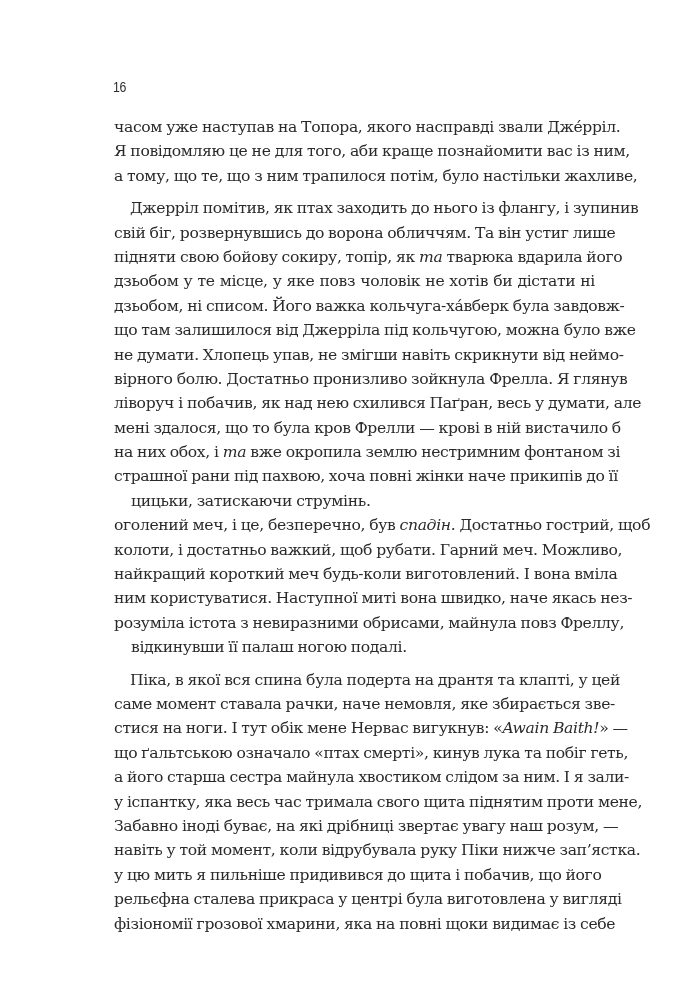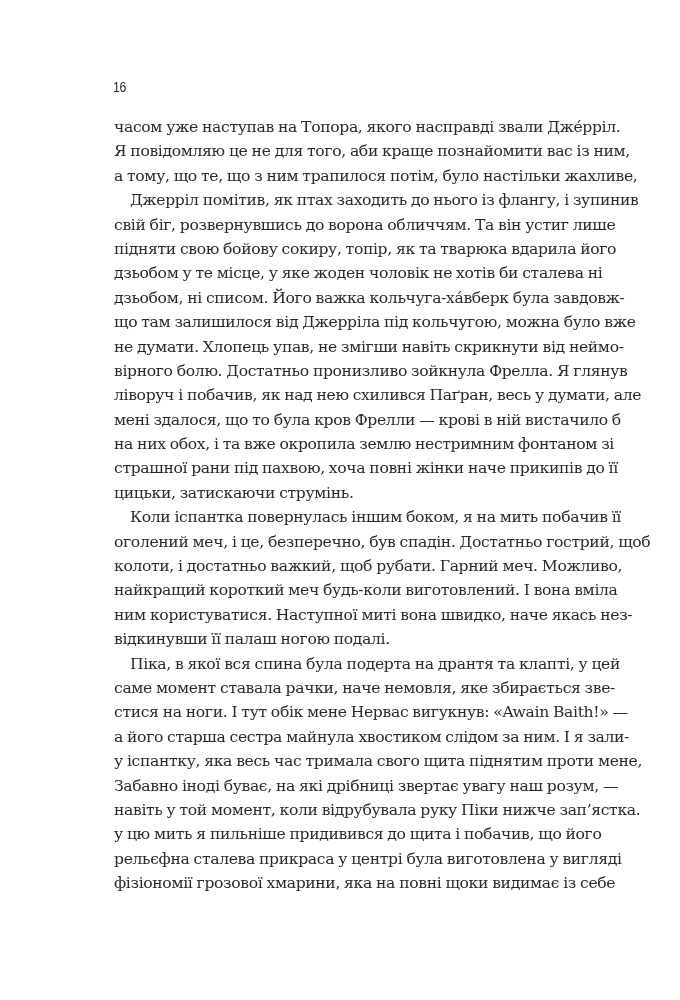--- a/index.html
+++ b/index.html
@@ -47,58 +47,62 @@
       height: 24.4px;
       white-space: nowrap;
       text-align: justify;
       text-align-last: justify;
       overflow: visible;
       letter-spacing: -0.35px;
       word-spacing: -0.5px;
     }
     .line.last {
       text-align-last: left;
+      margin-left: 17px;
     }
     .line.indent {
       padding-left: 16px;
+      margin-top: 8px;
     }
     .line .it {
+      font-style: italic;
     }
   </style>
 </head>
 <body>
 
 <div class="page">
   <div class="page-number">16</div>
   <div class="body-text" id="body-text">
       <div class="line"><span>часом уже наступав на Топора, якого насправді звали Дже́рріл.</span></div>
       <div class="line"><span>Я повідомляю це не для того, аби краще познайомити вас із ним,</span></div>
       <div class="line"><span>а тому, що те, що з ним трапилося потім, було настільки жахливе,</span></div>
       <div class="line indent"><span>Джерріл помітив, як птах заходить до нього із флангу, і зупинив</span></div>
       <div class="line"><span>свій біг, розвернувшись до ворона обличчям. Та він устиг лише</span></div>
       <div class="line"><span>підняти свою бойову сокиру, топір, як </span><span class="it">та</span><span> тварюка вдарила його</span></div>
-      <div class="line"><span>дзьобом у те місце, у яке жоден чоловік не хотів би сталева ні</span></div>
+      <div class="line"><span>дзьобом у те місце, у яке повз чоловік не хотів би дістати ні</span></div>
       <div class="line"><span>дзьобом, ні списом. Його важка кольчуга-ха́вберк була завдовж-</span></div>
       <div class="line"><span>що там залишилося від Джерріла під кольчугою, можна було вже</span></div>
       <div class="line"><span>не думати. Хлопець упав, не змігши навіть скрикнути від неймо-</span></div>
       <div class="line"><span>вірного болю. Достатньо пронизливо зойкнула Фрелла. Я глянув</span></div>
       <div class="line"><span>ліворуч і побачив, як над нею схилився Паґран, весь у думати, але</span></div>
       <div class="line"><span>мені здалося, що то була кров Фрелли — крові в ній вистачило б</span></div>
       <div class="line"><span>на них обох, і </span><span class="it">та</span><span> вже окропила землю нестримним фонтаном зі</span></div>
       <div class="line"><span>страшної рани під пахвою, хоча повні жінки наче прикипів до її</span></div>
       <div class="line last"><span>цицьки, затискаючи струмінь.</span></div>
-      <div class="line indent"><span>Коли іспантка повернулась іншим боком, я на мить побачив її</span></div>
       <div class="line"><span>оголений меч, і це, безперечно, був </span><span class="it">спадін</span><span>. Достатньо гострий, щоб</span></div>
       <div class="line"><span>колоти, і достатньо важкий, щоб рубати. Гарний меч. Можливо,</span></div>
       <div class="line"><span>найкращий короткий меч будь-коли виготовлений. І вона вміла</span></div>
       <div class="line"><span>ним користуватися. Наступної миті вона швидко, наче якась нез-</span></div>
+      <div class="line"><span>розуміла істота з невиразними обрисами, майнула повз Фреллу,</span></div>
       <div class="line last"><span>відкинувши її палаш ногою подалі.</span></div>
       <div class="line indent"><span>Піка, в якої вся спина була подерта на дрантя та клапті, у цей</span></div>
       <div class="line"><span>саме момент ставала рачки, наче немовля, яке збирається зве-</span></div>
       <div class="line"><span>стися на ноги. І тут обік мене Нервас вигукнув: «</span><span class="it">Awain Baith!</span><span>» —</span></div>
+      <div class="line"><span>що ґальтською означало «птах смерті», кинув лука та побіг геть,</span></div>
       <div class="line"><span>а його старша сестра майнула хвостиком слідом за ним. І я зали-</span></div>
       <div class="line"><span>у іспантку, яка весь час тримала свого щита піднятим проти мене,</span></div>
       <div class="line"><span>Забавно іноді буває, на які дрібниці звертає увагу наш розум, —</span></div>
       <div class="line"><span>навіть у той момент, коли відрубувала руку Піки нижче зап’ястка.</span></div>
       <div class="line"><span>у цю мить я пильніше придивився до щита і побачив, що його</span></div>
       <div class="line"><span>рельєфна сталева прикраса у центрі була виготовлена у вигляді</span></div>
       <div class="line"><span>фізіономії грозової хмарини, яка на повні щоки видимає із себе</span></div>
     </div>
 </div>
 

